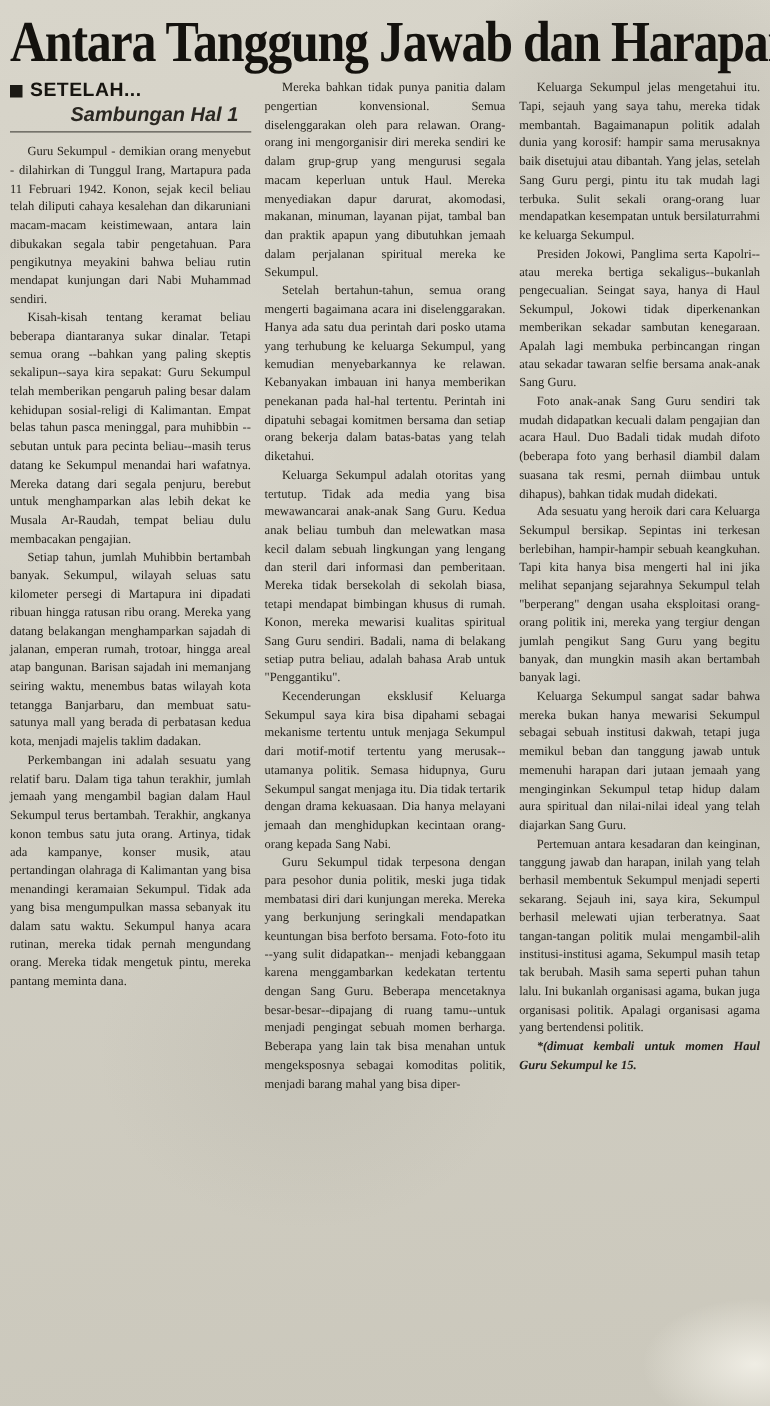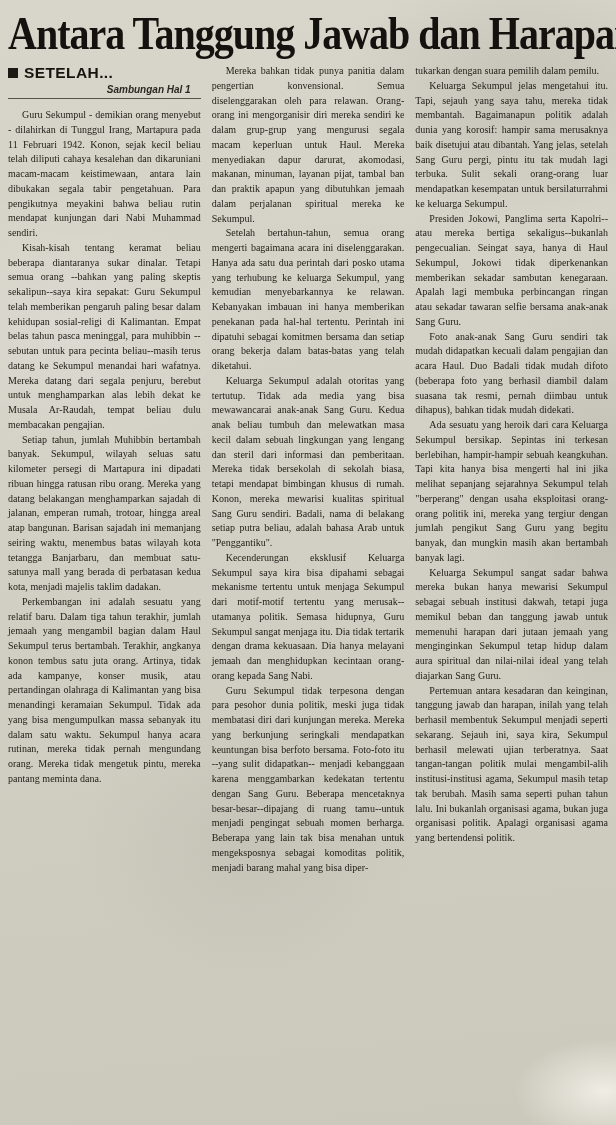--- a/index.html
+++ b/index.html
@@ -55,21 +55,21 @@
   }
   .kicker-square{
     width:10px;height:10px;
     background:#1c1a15;
     flex:0 0 auto;
   }
   .kicker-sub{
     font-family:"Liberation Sans", sans-serif;
     font-style:italic;
     font-weight:bold;
-    font-size:10px;
+    font-size:16px;
     color:#2b2822;
     text-align:right;
     padding-right:10px;
     margin-top:2px;
   }
   .kicker-rule{
     border-bottom:1.5px solid #55534c;
     margin-top:3px;
   }
   .col p{
@@ -111,23 +111,23 @@
 
     <div class="col">
       <p class="indent">Mereka bahkan tidak punya panitia dalam pengertian konvensional. Semua diselenggarakan oleh para relawan. Orang-orang ini mengorganisir diri mereka sendiri ke dalam grup-grup yang mengurusi segala macam keperluan untuk Haul. Mereka menyediakan dapur darurat, akomodasi, makanan, minuman, layanan pijat, tambal ban dan praktik apapun yang dibutuhkan jemaah dalam perjalanan spiritual mereka ke Sekumpul.</p>
       <p class="indent">Setelah bertahun-tahun, semua orang mengerti bagaimana acara ini diselenggarakan. Hanya ada satu dua perintah dari posko utama yang terhubung ke keluarga Sekumpul, yang kemudian menyebarkannya ke relawan. Kebanyakan imbauan ini hanya memberikan penekanan pada hal-hal tertentu. Perintah ini dipatuhi sebagai komitmen bersama dan setiap orang bekerja dalam batas-batas yang telah diketahui.</p>
       <p class="indent">Keluarga Sekumpul adalah otoritas yang tertutup. Tidak ada media yang bisa mewawancarai anak-anak Sang Guru. Kedua anak beliau tumbuh dan melewatkan masa kecil dalam sebuah lingkungan yang lengang dan steril dari informasi dan pemberitaan. Mereka tidak bersekolah di sekolah biasa, tetapi mendapat bimbingan khusus di rumah. Konon, mereka mewarisi kualitas spiritual Sang Guru sendiri. Badali, nama di belakang setiap putra beliau, adalah bahasa Arab untuk "Penggantiku".</p>
       <p class="indent">Kecenderungan eksklusif Keluarga Sekumpul saya kira bisa dipahami sebagai mekanisme tertentu untuk menjaga Sekumpul dari motif-motif tertentu yang merusak--utamanya politik. Semasa hidupnya, Guru Sekumpul sangat menjaga itu. Dia tidak tertarik dengan drama kekuasaan. Dia hanya melayani jemaah dan menghidupkan kecintaan orang-orang kepada Sang Nabi.</p>
       <p class="indent">Guru Sekumpul tidak terpesona dengan para pesohor dunia politik, meski juga tidak membatasi diri dari kunjungan mereka. Mereka yang berkunjung seringkali mendapatkan keuntungan bisa berfoto bersama. Foto-foto itu --yang sulit didapatkan-- menjadi kebanggaan karena menggambarkan kedekatan tertentu dengan Sang Guru. Beberapa mencetaknya besar-besar--dipajang di ruang tamu--untuk menjadi pengingat sebuah momen berharga. Beberapa yang lain tak bisa menahan untuk mengeksposnya sebagai komoditas politik, menjadi barang mahal yang bisa diper-</p>
     </div>
 
     <div class="col">
-      <p>tukarkan dengan suara pemilih dalam pemilu.</p>
       <p class="indent">Keluarga Sekumpul jelas mengetahui itu. Tapi, sejauh yang saya tahu, mereka tidak membantah. Bagaimanapun politik adalah dunia yang korosif: hampir sama merusaknya baik disetujui atau dibantah. Yang jelas, setelah Sang Guru pergi, pintu itu tak mudah lagi terbuka. Sulit sekali orang-orang luar mendapatkan kesempatan untuk bersilaturrahmi ke keluarga Sekumpul.</p>
       <p class="indent">Presiden Jokowi, Panglima serta Kapolri-- atau mereka bertiga sekaligus--bukanlah pengecualian. Seingat saya, hanya di Haul Sekumpul, Jokowi tidak diperkenankan memberikan sekadar sambutan kenegaraan. Apalah lagi membuka perbincangan ringan atau sekadar tawaran selfie bersama anak-anak Sang Guru.</p>
       <p class="indent">Foto anak-anak Sang Guru sendiri tak mudah didapatkan kecuali dalam pengajian dan acara Haul. Duo Badali tidak mudah difoto (beberapa foto yang berhasil diambil dalam suasana tak resmi, pernah diimbau untuk dihapus), bahkan tidak mudah didekati.</p>
       <p class="indent">Ada sesuatu yang heroik dari cara Keluarga Sekumpul bersikap. Sepintas ini terkesan berlebihan, hampir-hampir sebuah keangkuhan. Tapi kita hanya bisa mengerti hal ini jika melihat sepanjang sejarahnya Sekumpul telah "berperang" dengan usaha eksploitasi orang-orang politik ini, mereka yang tergiur dengan jumlah pengikut Sang Guru yang begitu banyak, dan mungkin masih akan bertambah banyak lagi.</p>
       <p class="indent">Keluarga Sekumpul sangat sadar bahwa mereka bukan hanya mewarisi Sekumpul sebagai sebuah institusi dakwah, tetapi juga memikul beban dan tanggung jawab untuk memenuhi harapan dari jutaan jemaah yang menginginkan Sekumpul tetap hidup dalam aura spiritual dan nilai-nilai ideal yang telah diajarkan Sang Guru.</p>
       <p class="indent">Pertemuan antara kesadaran dan keinginan, tanggung jawab dan harapan, inilah yang telah berhasil membentuk Sekumpul menjadi seperti sekarang. Sejauh ini, saya kira, Sekumpul berhasil melewati ujian terberatnya. Saat tangan-tangan politik mulai mengambil-alih institusi-institusi agama, Sekumpul masih tetap tak berubah. Masih sama seperti puhan tahun lalu. Ini bukanlah organisasi agama, bukan juga organisasi politik. Apalagi organisasi agama yang bertendensi politik.</p>
+      <p class="footer-note indent">*(dimuat kembali untuk momen Haul Guru Sekumpul ke 15.</p>
     </div>
 
   </div>
 </div>
 
 </body></html>

